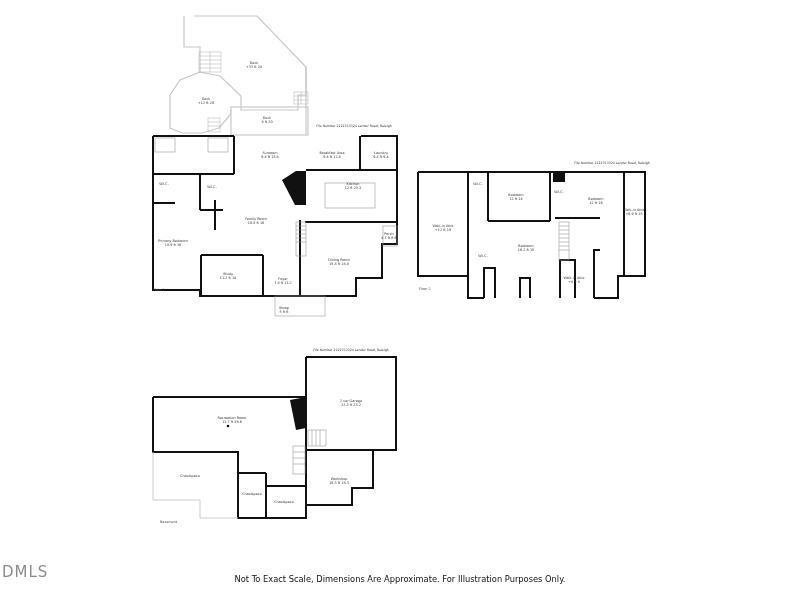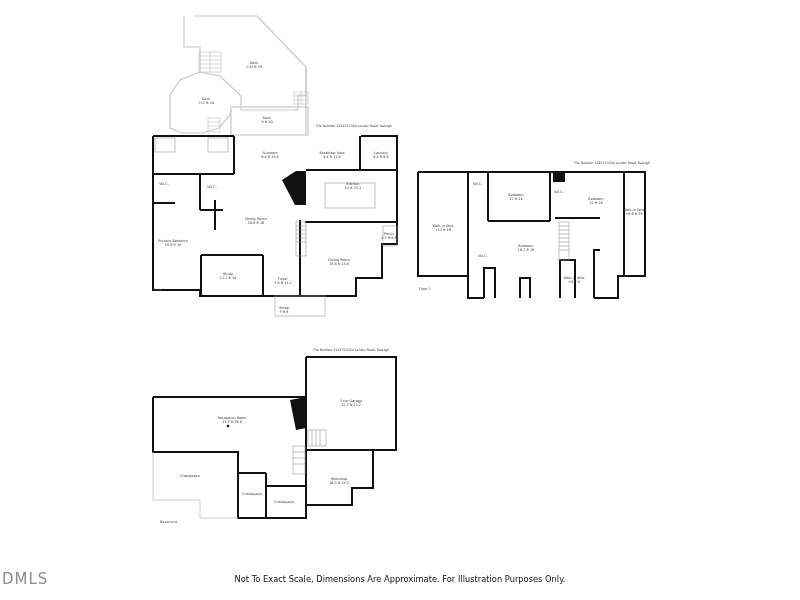--- a/index.html
+++ b/index.html
@@ -3,21 +3,21 @@
 <meta charset="utf-8">
 <style>
   html, body { margin:0; padding:0; background:#ffffff; }
   body { width:800px; height:600px; position:relative; overflow:hidden; font-family:"DejaVu Sans", sans-serif; }
   svg.plan { position:absolute; left:0; top:0; }
   .lbl { position:absolute; font-size:3.4px; line-height:4px; color:#333; text-align:center; white-space:nowrap; transform:translate(-50%,-50%); }
   .lbl .d { display:block; }
   .fn { position:absolute; font-size:3.2px; line-height:4px; color:#333; text-align:center; white-space:nowrap; transform:translateX(-50%); }
   .fl { position:absolute; font-size:3.4px; color:#444; white-space:nowrap; }
   .footer { position:absolute; left:0; width:800px; top:574px; text-align:center; font-family:"DejaVu Sans", sans-serif; font-size:8.3px; color:#111; }
-  .logo { position:absolute; left:2px; top:563px; font-family:"DejaVu Sans", sans-serif; font-size:15px; color:#8c8c8c; letter-spacing:1px;margin-top:7px; }
+  .logo { position:absolute; left:2px; top:563px; font-family:"DejaVu Sans", sans-serif; font-size:15px; color:#8c8c8c; letter-spacing:1px; }
 </style>
 </head>
 <body>
 
 <svg class="plan" width="800" height="600" viewBox="0 0 800 600">
   <g fill="none" stroke="#c8c8c8" stroke-width="1.2">
 
     <polyline points="184,16 184,47 200,47 200,72 220,76 241,96 241,110 298,110 298,95 306,95 306,67 257,16 194,16"></polyline>
 
     <polyline points="200,72 180,80 170,95 170,128 182,133 202,133 219,128 230,115 231,110"></polyline>

